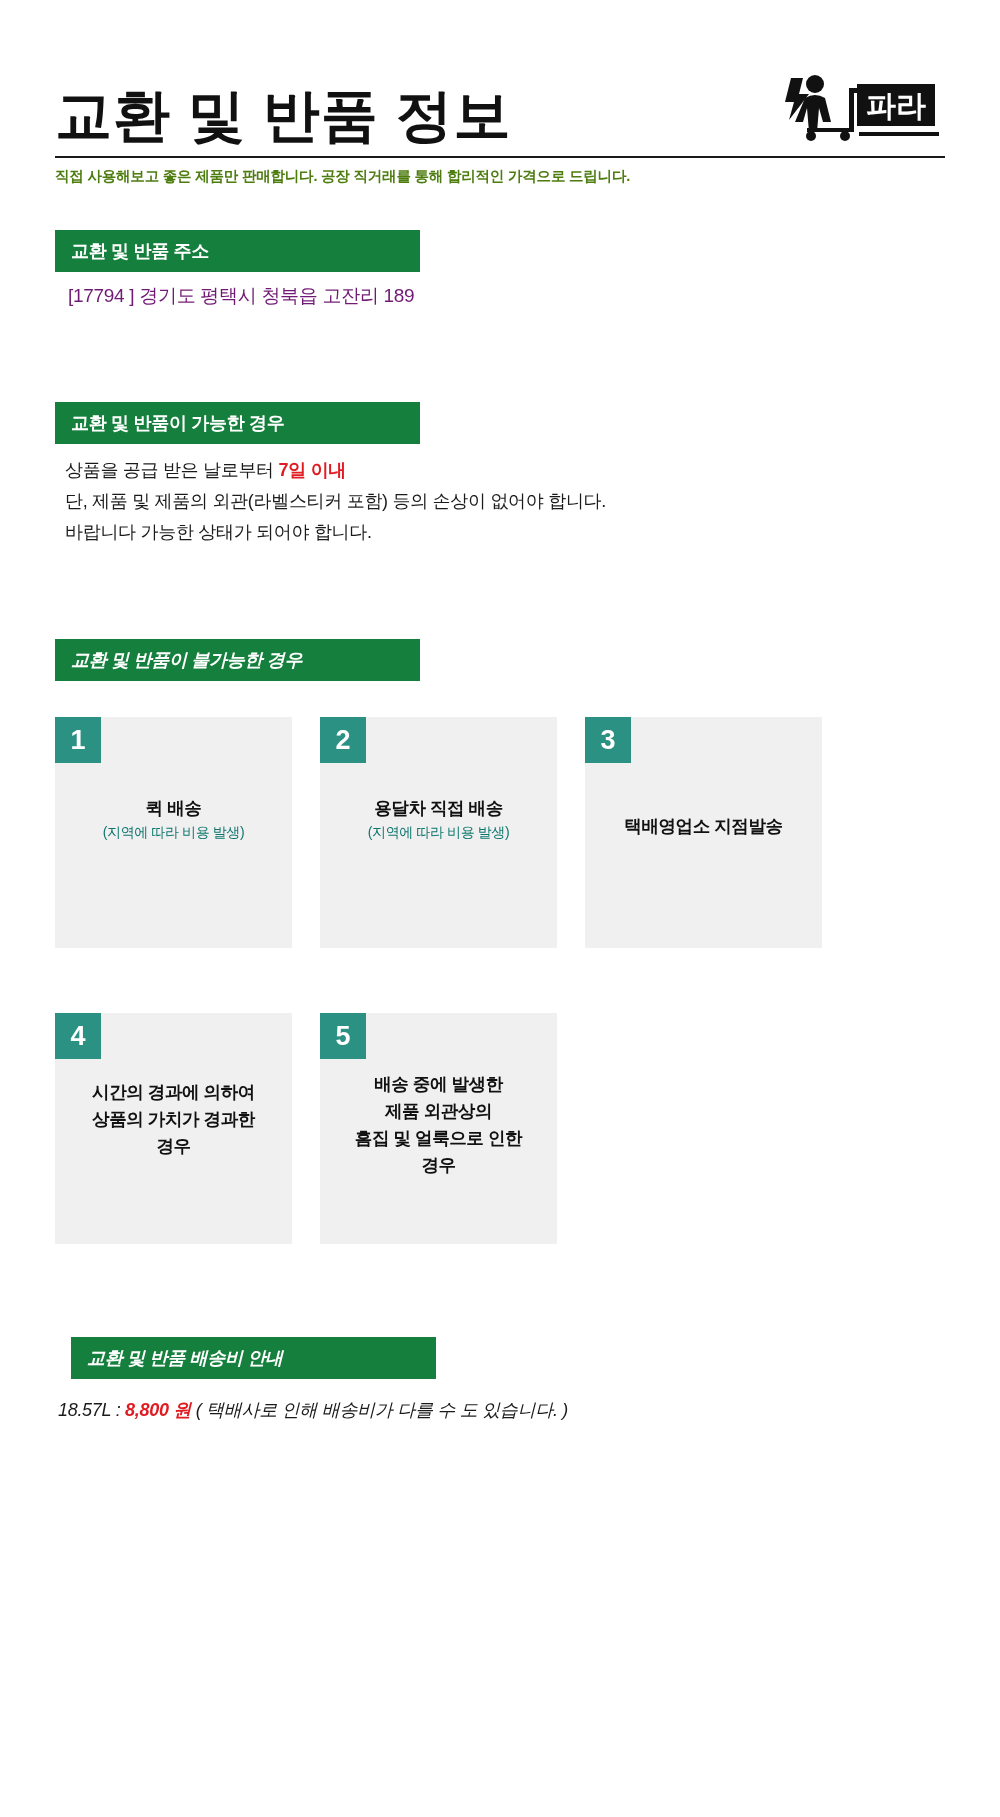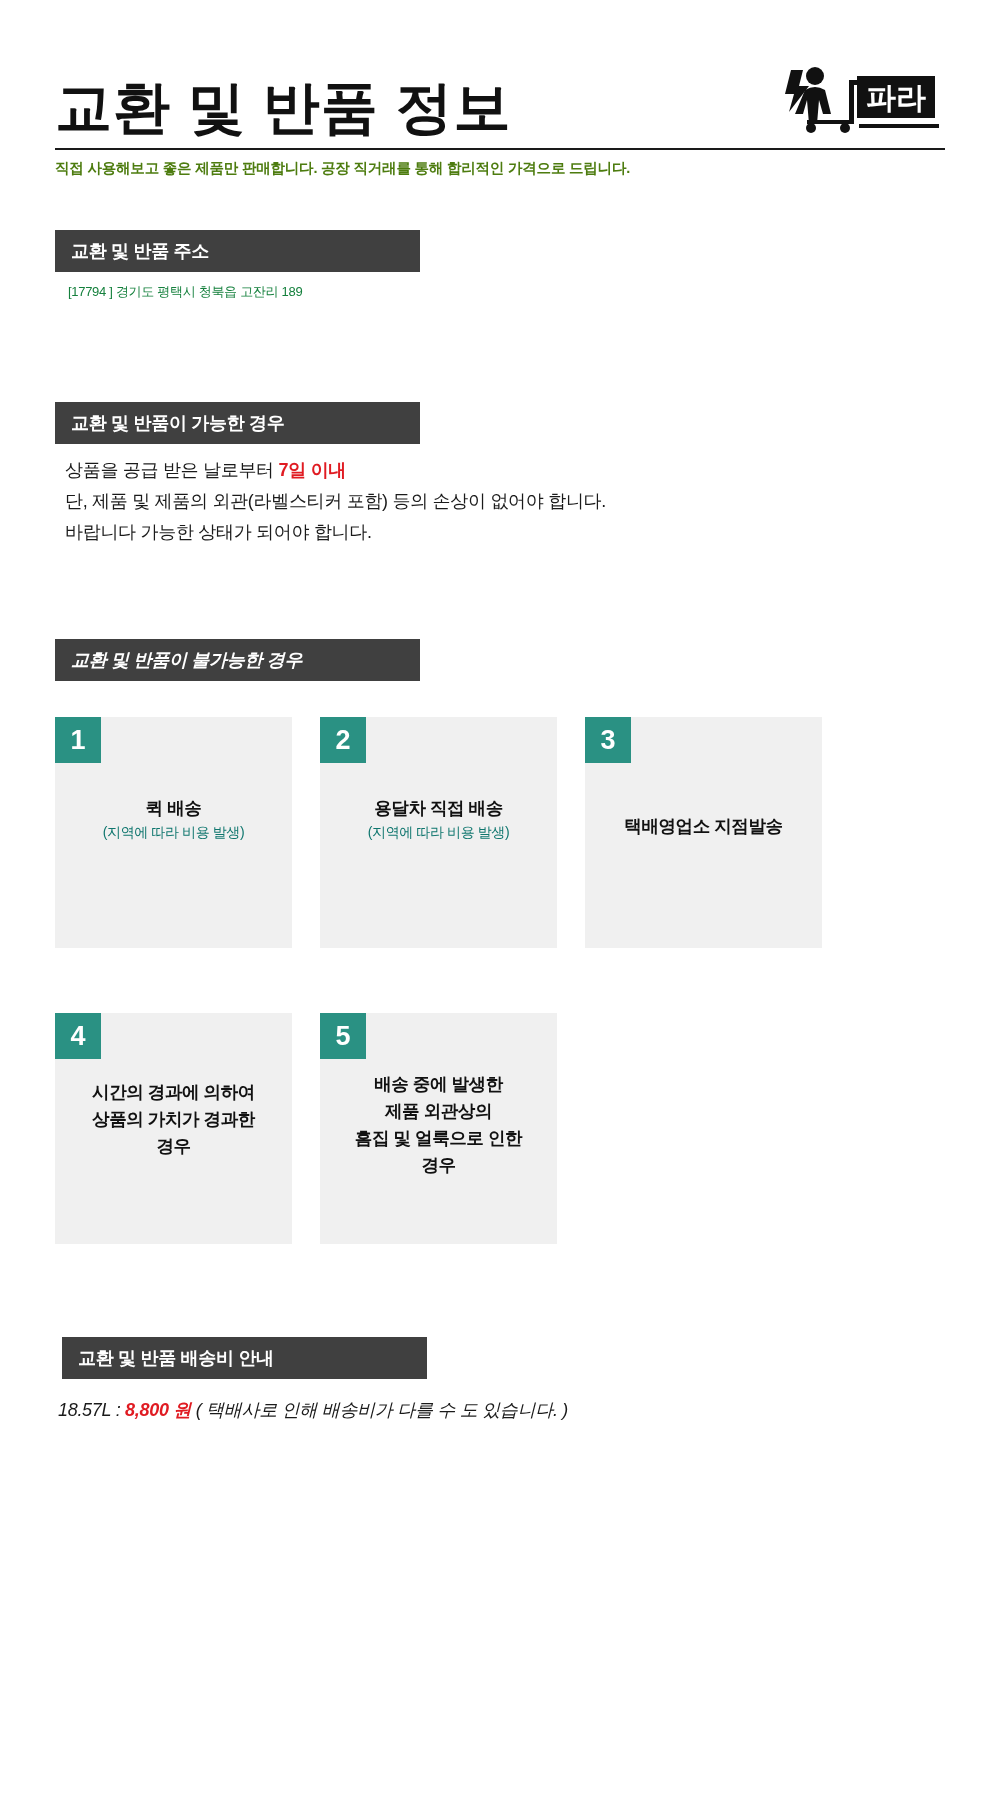--- a/index.html
+++ b/index.html
@@ -13,21 +13,21 @@
     position: relative;
     font-family: "Liberation Sans", "DejaVu Sans", sans-serif;
     color: #1a1a1a;
     overflow: hidden;
   }
   .page {
     position: relative;
     width: 1000px;
     height: 1817px;
     box-sizing: border-box;
-    padding: 0 55px;
+    padding: 8px 55px;
   }
 
   
   .header {
     position: relative;
     padding-top: 62px;
   }
   .header-row {
     display: flex;
     align-items: flex-end;
@@ -58,42 +58,42 @@
     font-weight: 700;
     color: #4d7c0f;
     margin-top: 9px;
     letter-spacing: -0.2px;
   }
 
   
   .section-bar {
     position: relative;
     display: block;
-    background: #404040;
+    background: #15803d;
     color: #ffffff;
     font-size: 18px;
     font-weight: 800;
     letter-spacing: -0.3px;
     box-sizing: border-box;
     padding: 11px 0 11px 16px;
     height: 42px;
     line-height: 20px;
   }
   .bar-w1 { width: 365px; }
   .bar-w2 { width: 365px; }
   .bar-w3 { width: 365px; }
   .bar-w4 { width: 365px; }
 
   .sec-addr { position: absolute; left: 55px; top: 230px; }
   .addr-text {
     position: absolute;
     left: 68px;
     top: 283px;
-    font-size: 13px;
-    color: #15803d;
+    font-size: 19px;
+    color: #701a75;
     letter-spacing: -0.3px;
   }
 
   .sec-ok { position: absolute; left: 55px; top: 402px; }
   .ok-text {
     position: absolute;
     left: 65px;
     top: 455px;
     font-size: 18px;
     line-height: 31px;
@@ -158,21 +158,21 @@
     margin-top: 2px;
     letter-spacing: -0.4px;
   }
   .card-body.mid { top: 66px; }
   .card-body.low { top: 96px; }
   .card--ghost {
     background: transparent;
   }
 
   
-  .sec-fee { position: absolute; left: 62px; top: 1337px; }
+  .sec-fee { position: absolute; left: 71px; top: 1337px; font-style: italic; }
   .fee-text {
     position: absolute;
     left: 58px;
     top: 1395px;
     font-size: 18px;
     line-height: 31px;
     color: #1a1a1a;
     letter-spacing: -0.3px;
     font-style: italic;
   }

